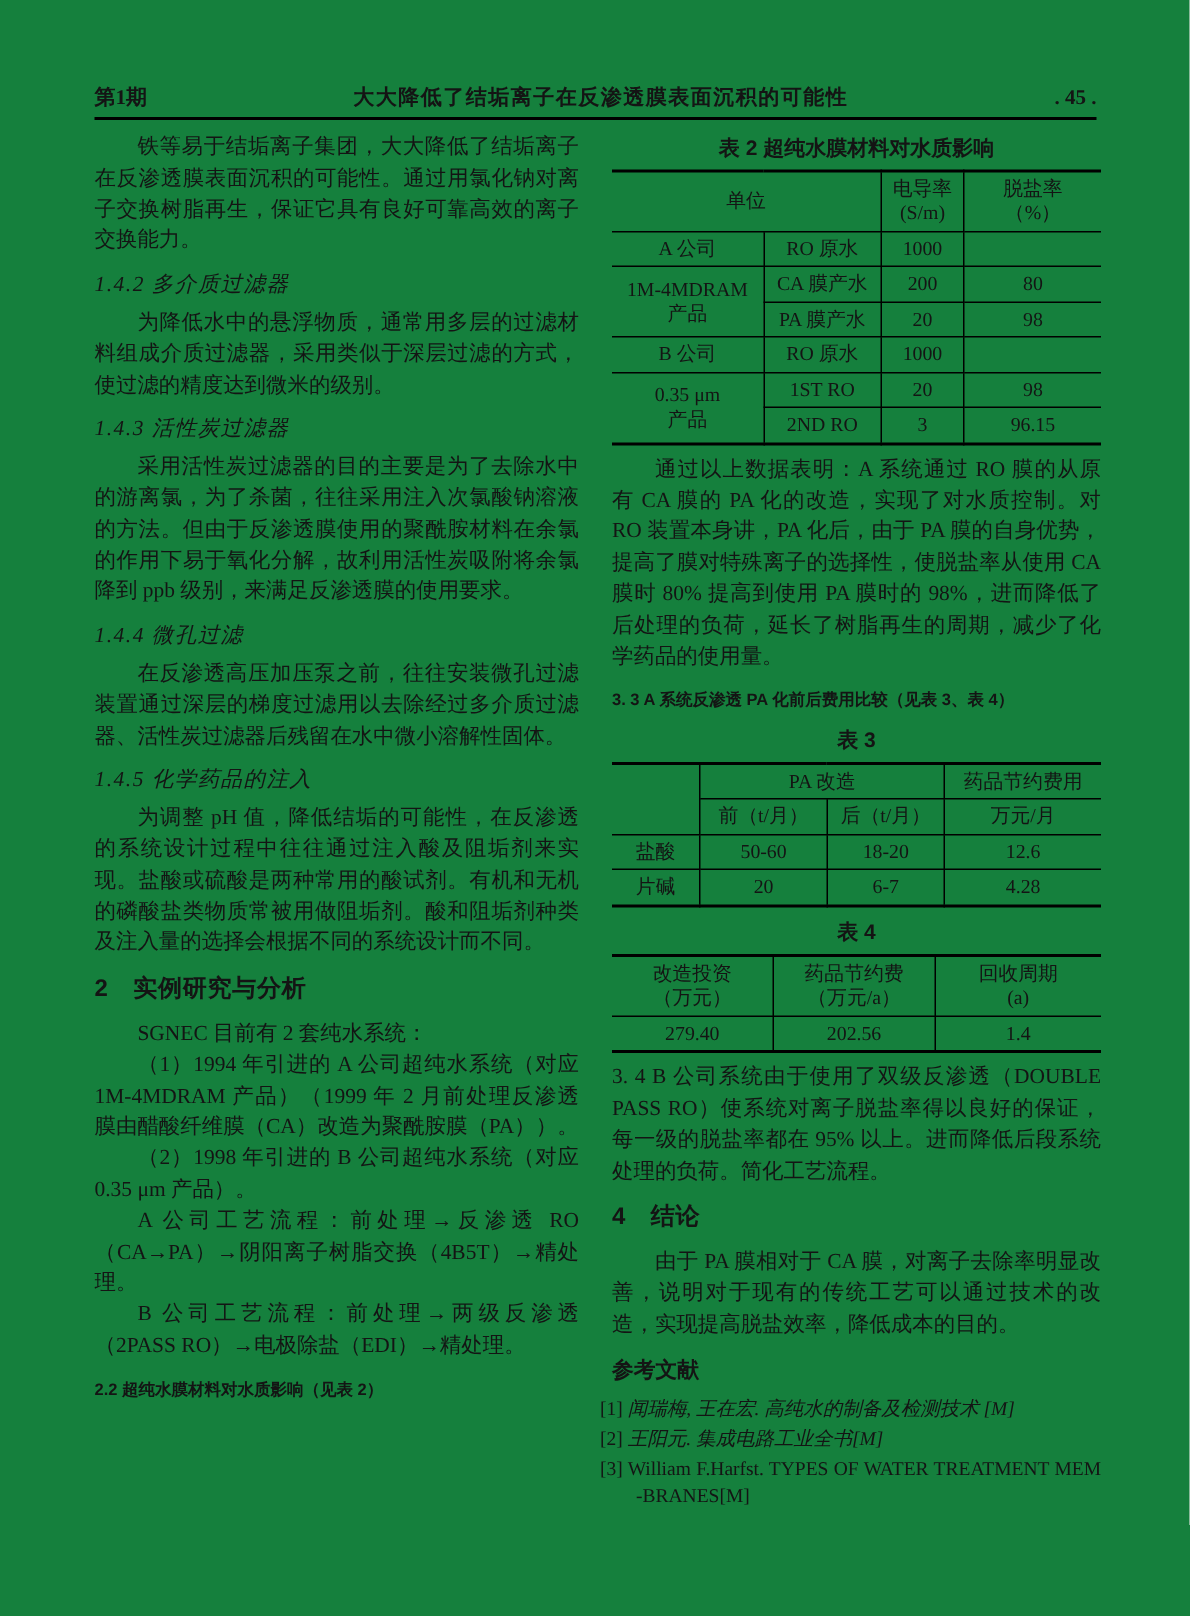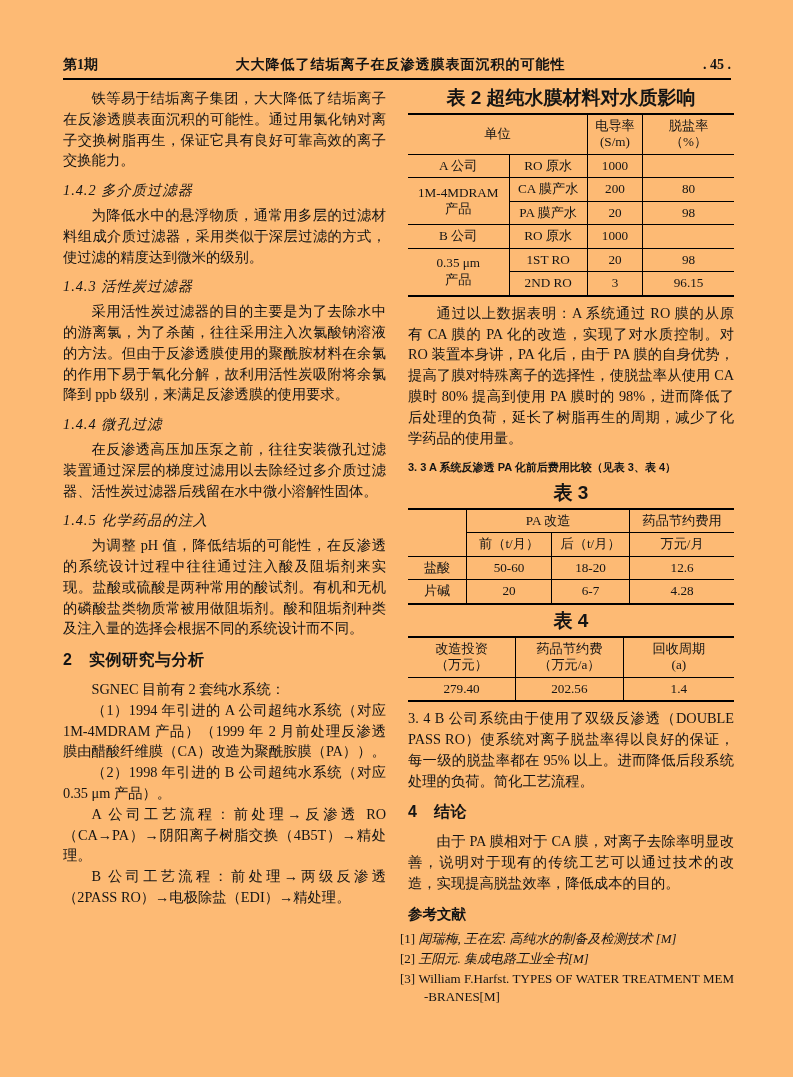--- a/index.html
+++ b/index.html
@@ -1,18 +1,18 @@
 <!DOCTYPE html>
 <html><head>
 <meta charset="utf-8">
 <style>
   html,body { margin:0; padding:0; background:#e8e8e8; }
   .page {
     position:relative; width:793px; height:1077px; margin:0 auto;
-    background:#fdba74; color:#141414; overflow:hidden;
+    background:#15803d; color:#141414; overflow:hidden;
     font-family:"Liberation Serif","DejaVu Serif",serif;
   }
   
   .header {
     position:absolute; left:63px; top:56px; width:668px;
     display:flex; justify-content:space-between; align-items:baseline;
     font-size:14px; font-weight:600;
   }
   .header-title { flex:1; text-align:center; letter-spacing:1px; }
   .header-rule { position:absolute; left:63px; top:78px; width:668px; border-top:2px solid #000; }
@@ -23,21 +23,21 @@
   .col-right { left:408px; width:326px; }
 
   p.body { margin:0; text-indent:2em; }
   p.noindent { margin:0; text-indent:0; }
 
   .h-kai { margin:9px 0 4px 0; font-style:italic; letter-spacing:1px; }
   .h-sec { margin:11px 0 8px 0; font-size:16px; font-weight:bold; font-family:"Liberation Sans","DejaVu Sans",sans-serif; letter-spacing:0.5px; }
   .h-sub { margin:9px 12px 5px 0; font-size:11px; font-weight:bold; font-family:"Liberation Sans","DejaVu Sans",sans-serif; }
 
   
-  .tbl-caption { text-align:center; font-size:19px; font-weight:bold;
+  .tbl-caption { text-align:center; font-size:14px; font-weight:bold;
     font-family:"Liberation Sans","DejaVu Sans",sans-serif; margin:0 0 4px 0; }
   .jtable {
     width:100%; border-collapse:collapse; table-layout:fixed;
     text-align:center; font-size:13.2px; line-height:16.5px;
     border-top:2px solid #000; border-bottom:2px solid #000;
     margin-bottom:6px;
   }
   .jtable td { border:1px solid #000; padding:3px 2px; }
   .jtable tr:first-child td { border-top:none; }
   .jtable tr:last-child td { border-bottom:none; }
@@ -77,20 +77,21 @@
     <p class="body">为调整 pH 值，降低结垢的可能性，在反渗透的系统设计过程中往往通过注入酸及阻垢剂来实现。盐酸或硫酸是两种常用的酸试剂。有机和无机的磷酸盐类物质常被用做阻垢剂。酸和阻垢剂种类及注入量的选择会根据不同的系统设计而不同。</p>
 
     <div class="h-sec">2　实例研究与分析</div>
     <p class="body">SGNEC 目前有 2 套纯水系统：</p>
     <p class="body">（1）1994 年引进的 A 公司超纯水系统（对应 1M-4MDRAM 产品）（1999 年 2 月前处理反渗透膜由醋酸纤维膜（CA）改造为聚酰胺膜（PA））。</p>
     <p class="body">（2）1998 年引进的 B 公司超纯水系统（对应 0.35 μm 产品）。</p>
 
     <p class="body">A 公司工艺流程：前处理→反渗透 RO（CA→PA）→阴阳离子树脂交换（4B5T）→精处理。</p>
     <p class="body">B 公司工艺流程：前处理→两级反渗透（2PASS RO）→电极除盐（EDI）→精处理。</p>
 
+    <div class="h-sub">2.2 超纯水膜材料对水质影响（见表 2）</div>
   </div>
 
   <div class="col col-right">
 
     <div class="tbl-caption">表 2  超纯水膜材料对水质影响</div>
     <table class="jtable">
       <colgroup>
           <col style="width:31%">
           <col style="width:24%">
           <col style="width:17%">

